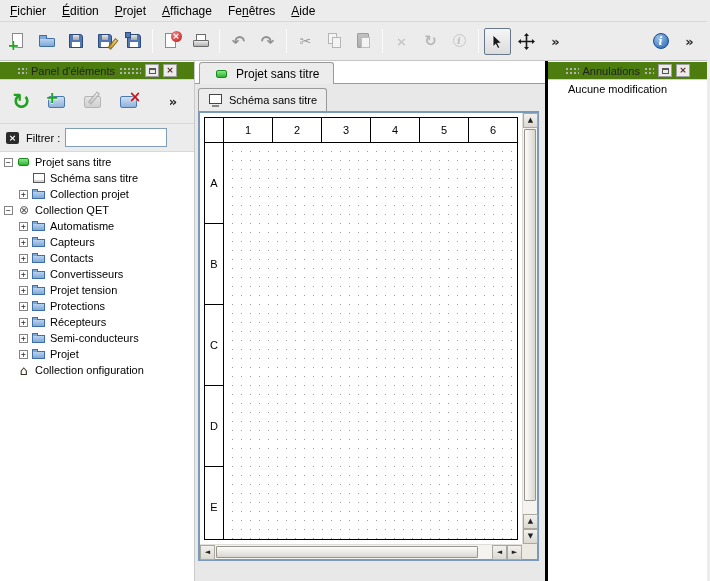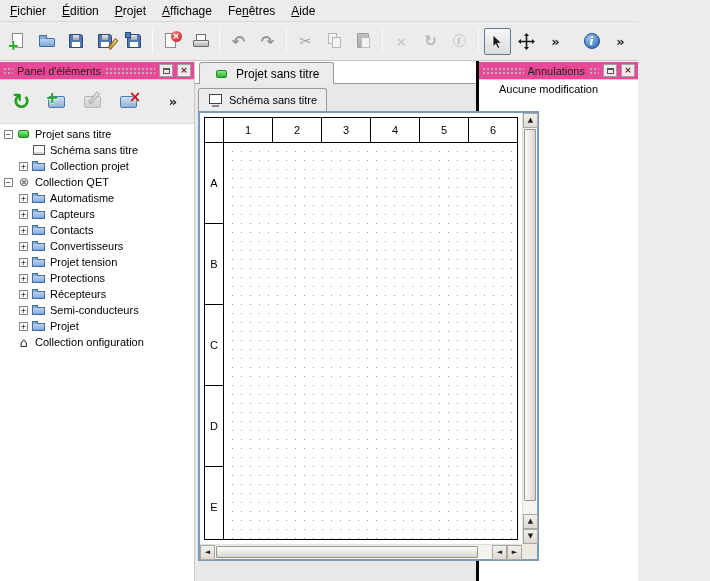--- a/index.html
+++ b/index.html
@@ -1,18 +1,18 @@
 <!DOCTYPE html>
 <html><head>
 <meta charset="utf-8">
 <style>
   *{box-sizing:border-box;margin:0;padding:0}
   html,body{width:710px;height:581px;overflow:hidden}
   body{font-family:"Liberation Sans",sans-serif;background:#ececec;color:#000;font-size:11px}
-  .app{width:638px;height:581px;display:flex;flex-direction:column;background:#ececec;overflow:hidden}
+  .app{width:707px;height:581px;display:flex;flex-direction:column;background:#ececec;overflow:hidden}
 
   
   .menubar{height:22px;display:flex;align-items:center;padding-left:2px;background:#ececec;border-bottom:1px solid #d8d8d8;flex:none}
   .menu-item{padding:3px 8px;font-size:12px;cursor:default}
   .menu-item u{text-underline-offset:1px}
 
   
   .toolbar{height:39px;display:flex;align-items:center;padding:0 3px;background:#ececec;border-bottom:1px solid #c6c6c6;flex:none}
   .tbtn{width:27px;height:27px;display:flex;align-items:center;justify-content:center;border:1px solid transparent;border-radius:2px;margin:0 1px;cursor:default}
   .tbtn.big{width:32px;height:32px}
@@ -69,21 +69,21 @@
   .ic-qet{font-size:12px;color:#555}
   .ic-home{font-size:13px;color:#3a2f22}
   .ic-monitor::before{content:"";left:1px;top:1px;width:13px;height:10px;background:#fff;border:1px solid #444}
   .ic-monitor::after{content:"";left:4px;bottom:0;width:7px;height:2px;background:#888}
 
   
   .main{flex:1;display:flex;min-height:0}
 
   
   .left-dock{width:195px;flex:none;display:flex;flex-direction:column;border-right:1px solid #c9c9c9;background:#ececec}
-  .dock-header{height:19px;flex:none;display:flex;align-items:center;gap:4px;padding:0 3px;background:#ec4899;border-bottom:1px solid #d2d2d2;border-top:1px solid #f8f8f8}
+  .dock-header{height:19px;flex:none;display:flex;align-items:center;gap:4px;padding:0 17px;background:#4d7c0f;border-bottom:1px solid #d2d2d2;border-top:1px solid #f8f8f8}
   .grip{flex:1;height:8px;background-image:radial-gradient(#b3b3b3 1px,transparent 1.1px);background-size:4px 4px}
   .grip.short{flex:0 0 10px}
   .dock-title{font-size:11px;color:#222;white-space:nowrap}
   .dkbtn{width:14px;height:13px;border:1px solid #a0a0a0;background:#ececec;display:flex;align-items:center;justify-content:center;flex:none;font:bold 9px/11px "DejaVu Sans";color:#333}
   .float-glyph{width:7px;height:6px;border:1px solid #555;border-top-width:2px}
   .close-glyph::before{content:"×";color:#5a1a1a}
 
   .panel-toolbar{height:44px;flex:none;display:flex;align-items:center;gap:6px;padding:0 6px;border-bottom:1px solid #d8d8d8}
   .panel-toolbar .tspacer{flex:1}
 
@@ -253,20 +253,25 @@
             <span class="ic ic-element-edit"></span>
           </div>
           <div class="tbtn big">
             <span class="ic ic-element-delete"></span>
           </div>
           <div class="tspacer"></div>
           <div class="tbtn big">
             <span class="ic ic-chevron-double">»</span>
           </div>
         </div>
+      <div class="filter-row">
+        <span class="ic ic-filter-clear"></span>
+        <span class="filter-label">Filtrer :</span>
+        <input class="filter-input" value="" style="">
+      </div>
       <div class="tree">
           <div class="trow" style="padding-left: 4px;">
             <span class="exp">−</span>
             <span class="ic ic-project ti"></span>
             <span class="tlabel">Projet sans titre</span>
           </div>
           <div class="trow" style="padding-left: 19px;">
             <span class="exp hidden"></span>
             <span class="ic ic-schema ti"></span>
             <span class="tlabel">Schéma sans titre</span>

